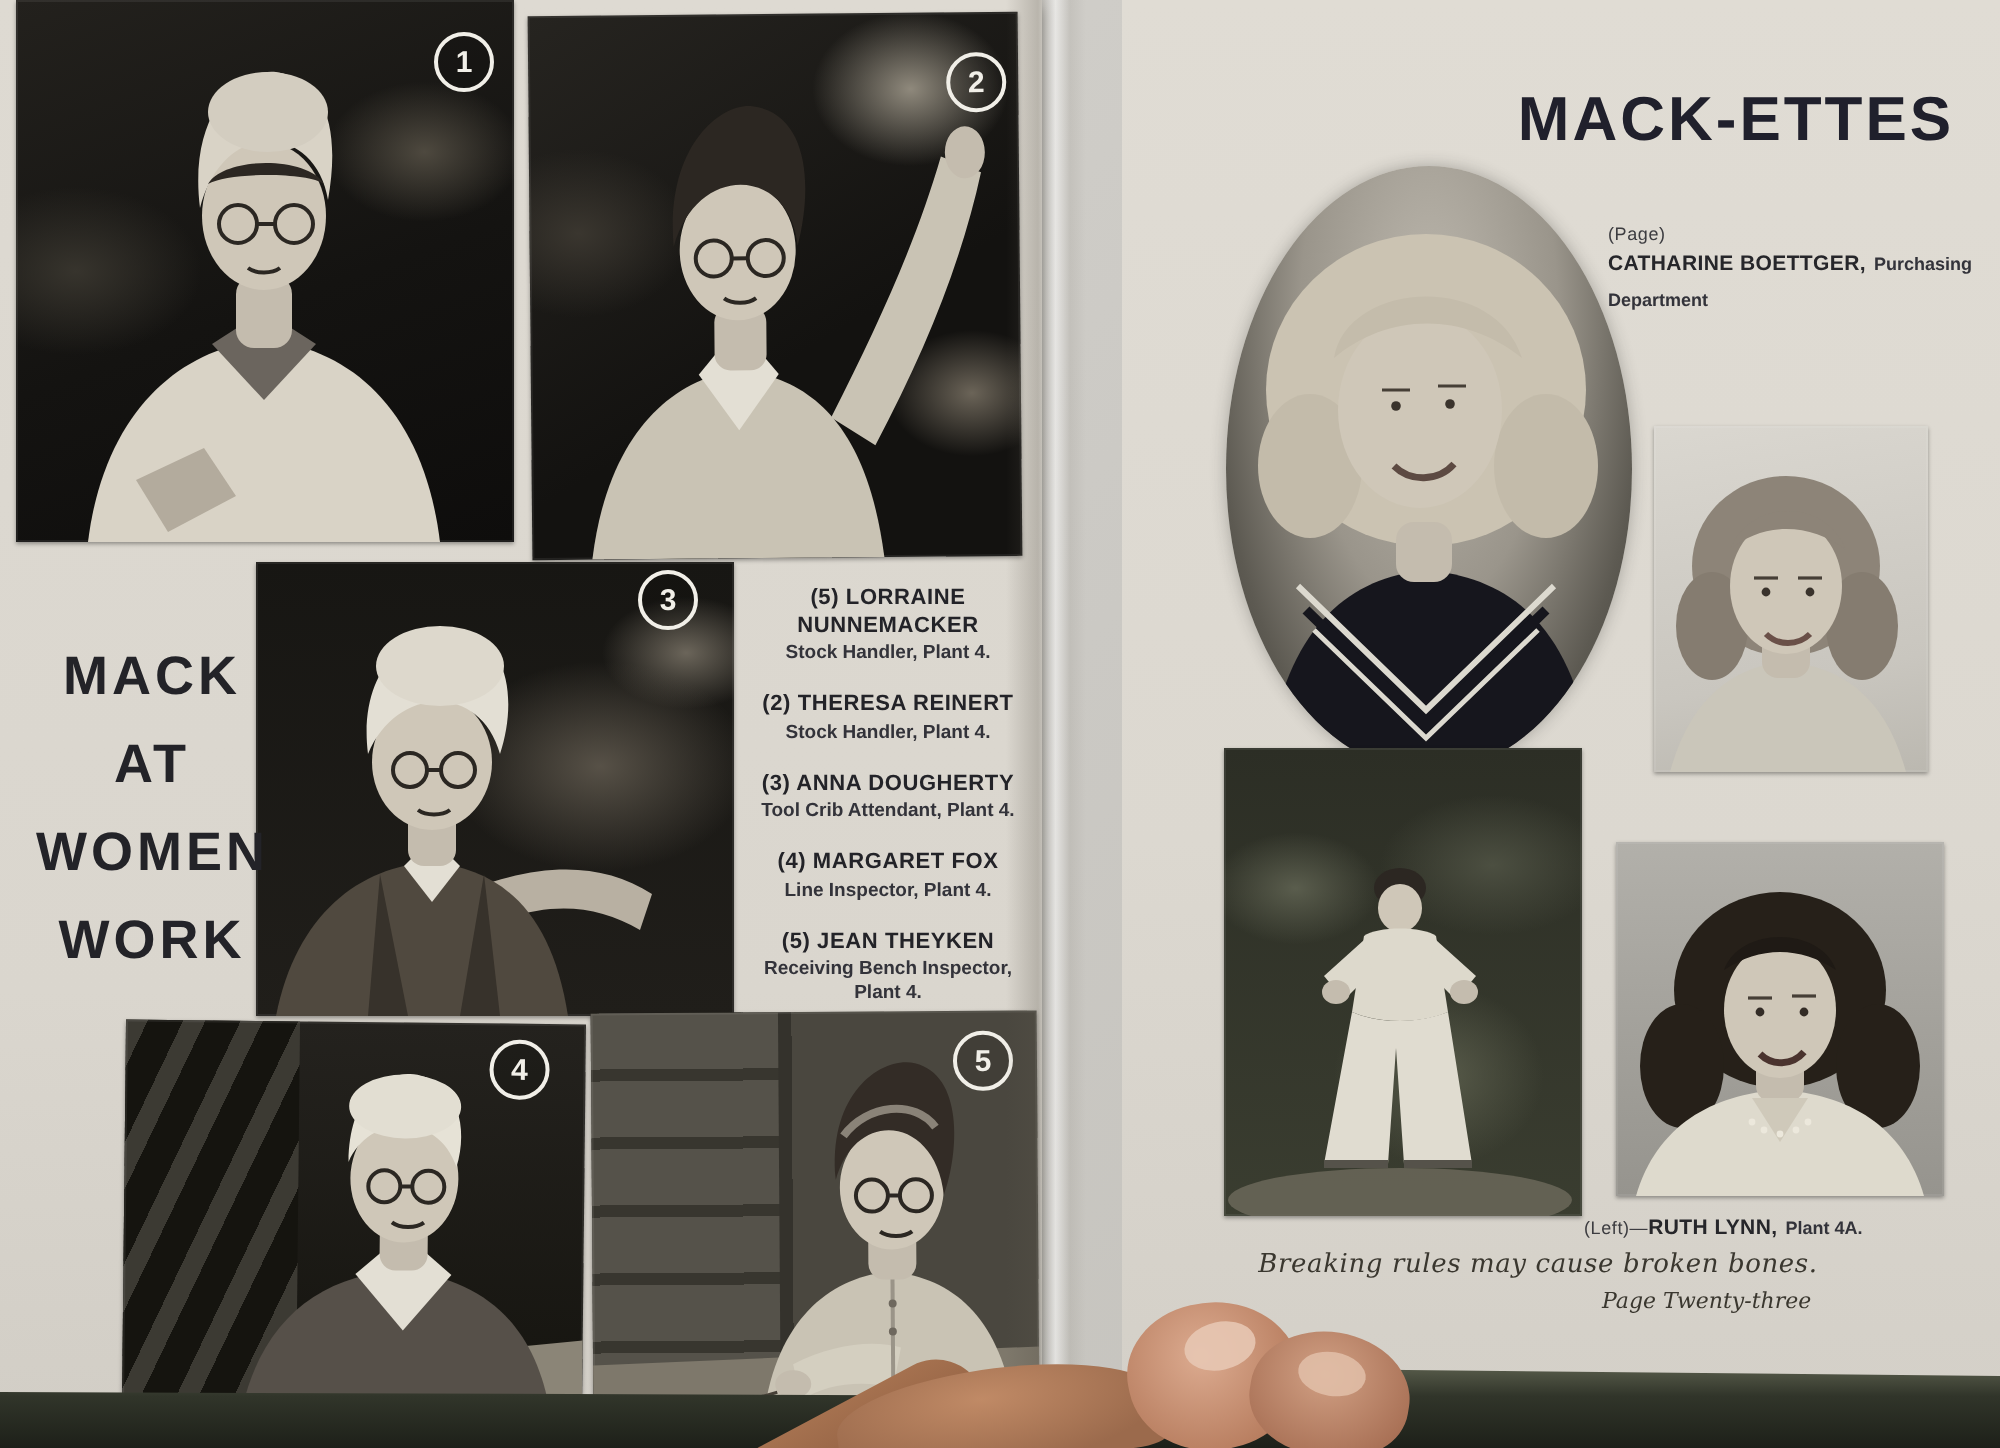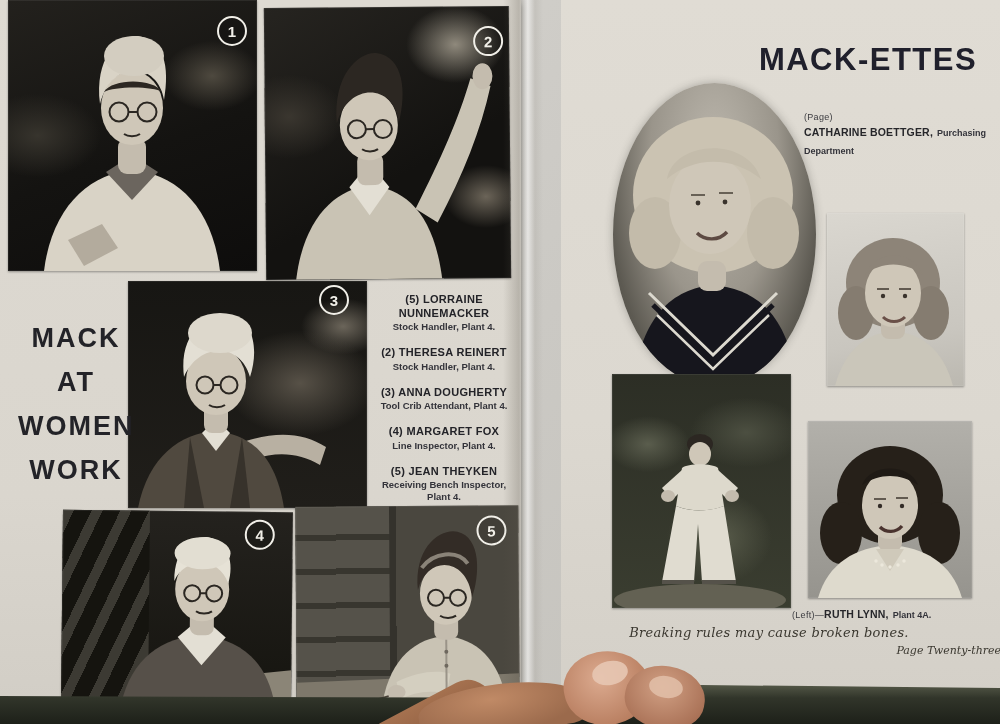--- a/index.html
+++ b/index.html
@@ -68,21 +68,21 @@
   .rcap{position:absolute;color:#3c3c40;}
   .rcap-tag{font-size:9px;letter-spacing:.3px;}
   .rcap-name{font-size:10.5px;font-weight:700;letter-spacing:.2px;color:#26262a;}
   .rcap-dept{font-size:9px;font-weight:600;color:#33333a;margin-left:4px;}
   .cap-a{left:243px;top:112px;width:220px;}
   .cap-b{left:266px;top:185px;width:205px;}
   .cap-c{left:231px;top:396px;width:235px;}
   .cap-d{left:231px;top:604px;width:220px;}
   .quote{position:absolute;left:28px;top:625px;width:360px;text-align:center;
          font-family:"DejaVu Serif",serif;font-style:italic;font-size:13px;color:#3a372f;letter-spacing:.3px;}
-  .page-num{position:absolute;left:240px;top:644px;width:200px;text-align:right;
+  .page-num{position:absolute;left:240px;top:644px;width:200px;text-align:left;
             font-family:"DejaVu Serif",serif;font-style:italic;font-size:11px;color:#3a372f;}
   
   .table-strip{position:absolute;left:0;top:684px;width:1000px;height:40px;
                background:linear-gradient(180deg,#565a49 0%,#31352a 35%,#1d2019 100%);
                clip-path:polygon(0 30%,44% 34%,68% 2%,100% 10%,100% 100%,0 100%);}
   .knuckle{position:absolute;left:418px;top:684px;width:164px;height:48px;border-radius:50% 50% 10% 10%;
            transform:rotate(-7deg);background:radial-gradient(ellipse at 45% 30%,#c08a66,#9b6a4c 75%);}
   .finger-diag{position:absolute;left:362px;top:700px;width:136px;height:50px;border-radius:26px;
                transform:rotate(-28deg);background:linear-gradient(180deg,#a5714f,#8a5a3e);}
   .fingertip-left{position:absolute;left:564px;top:651px;width:86px;height:74px;border-radius:46% 54% 48% 52%;

